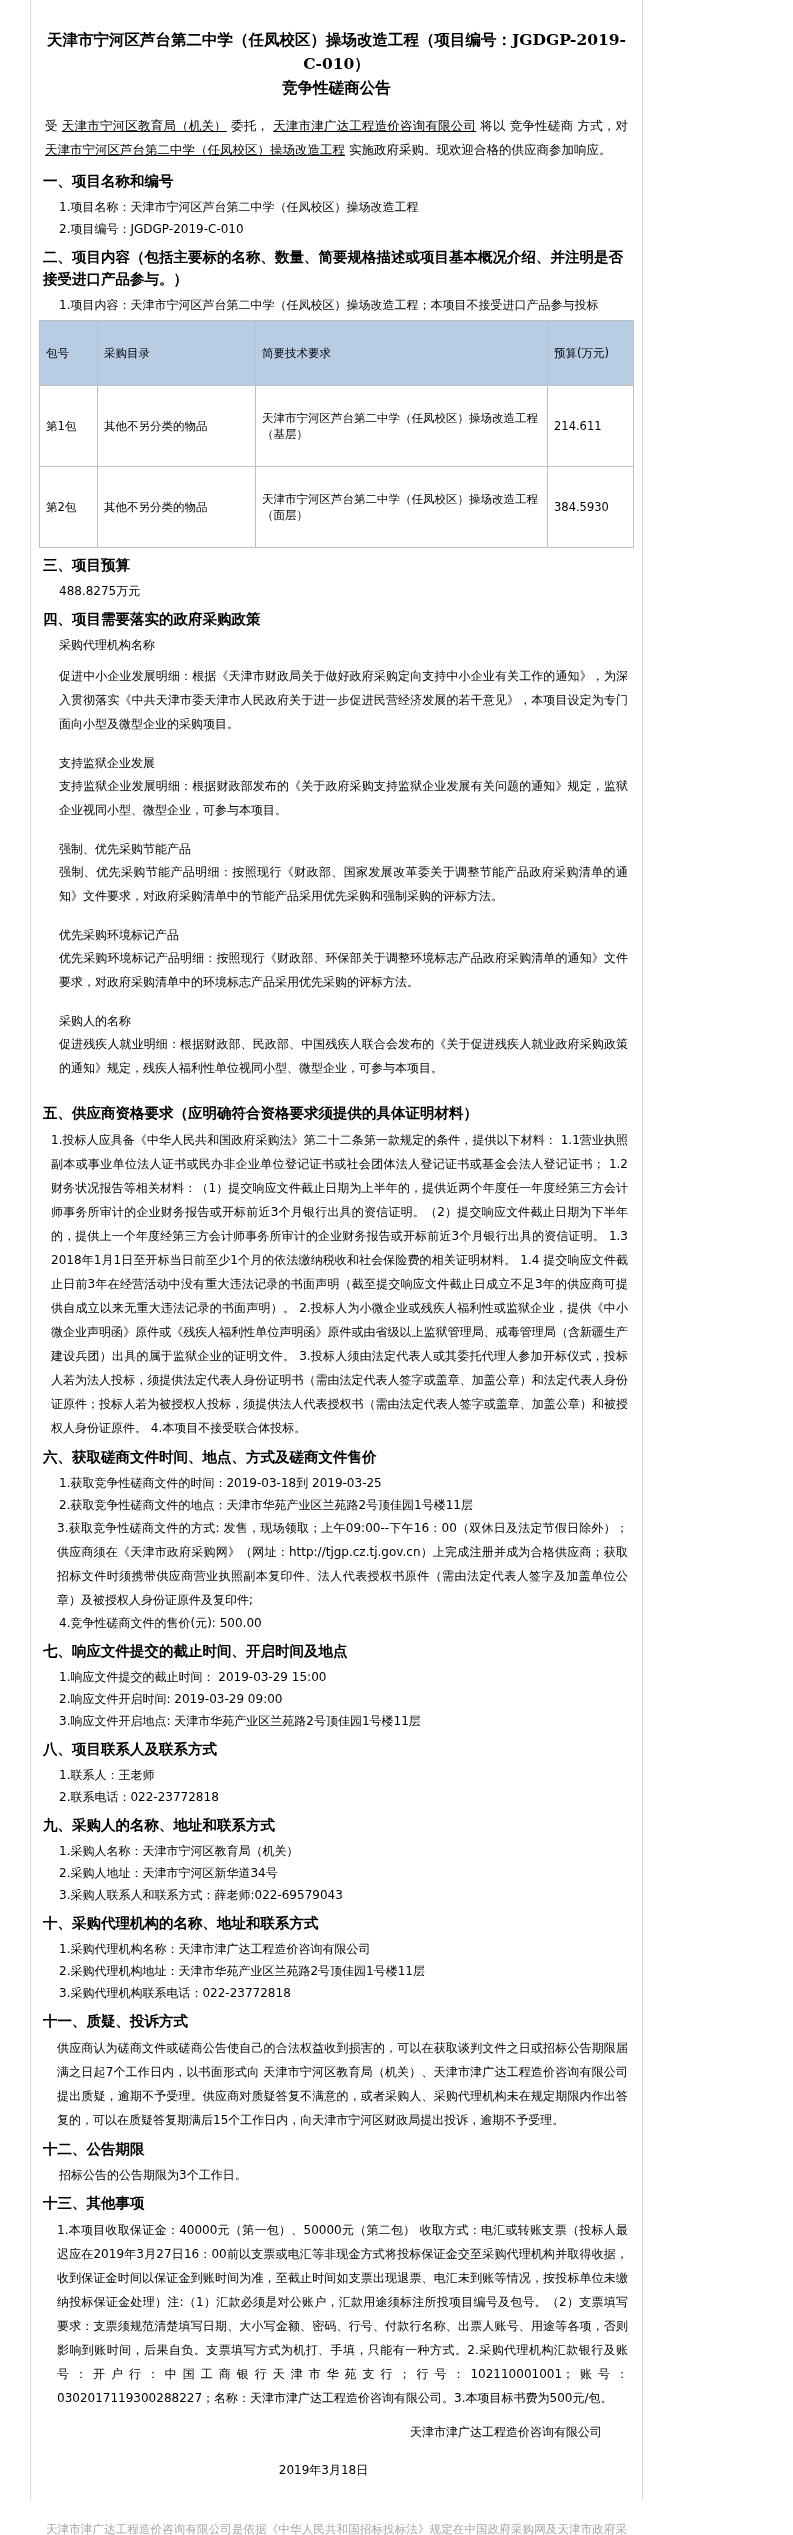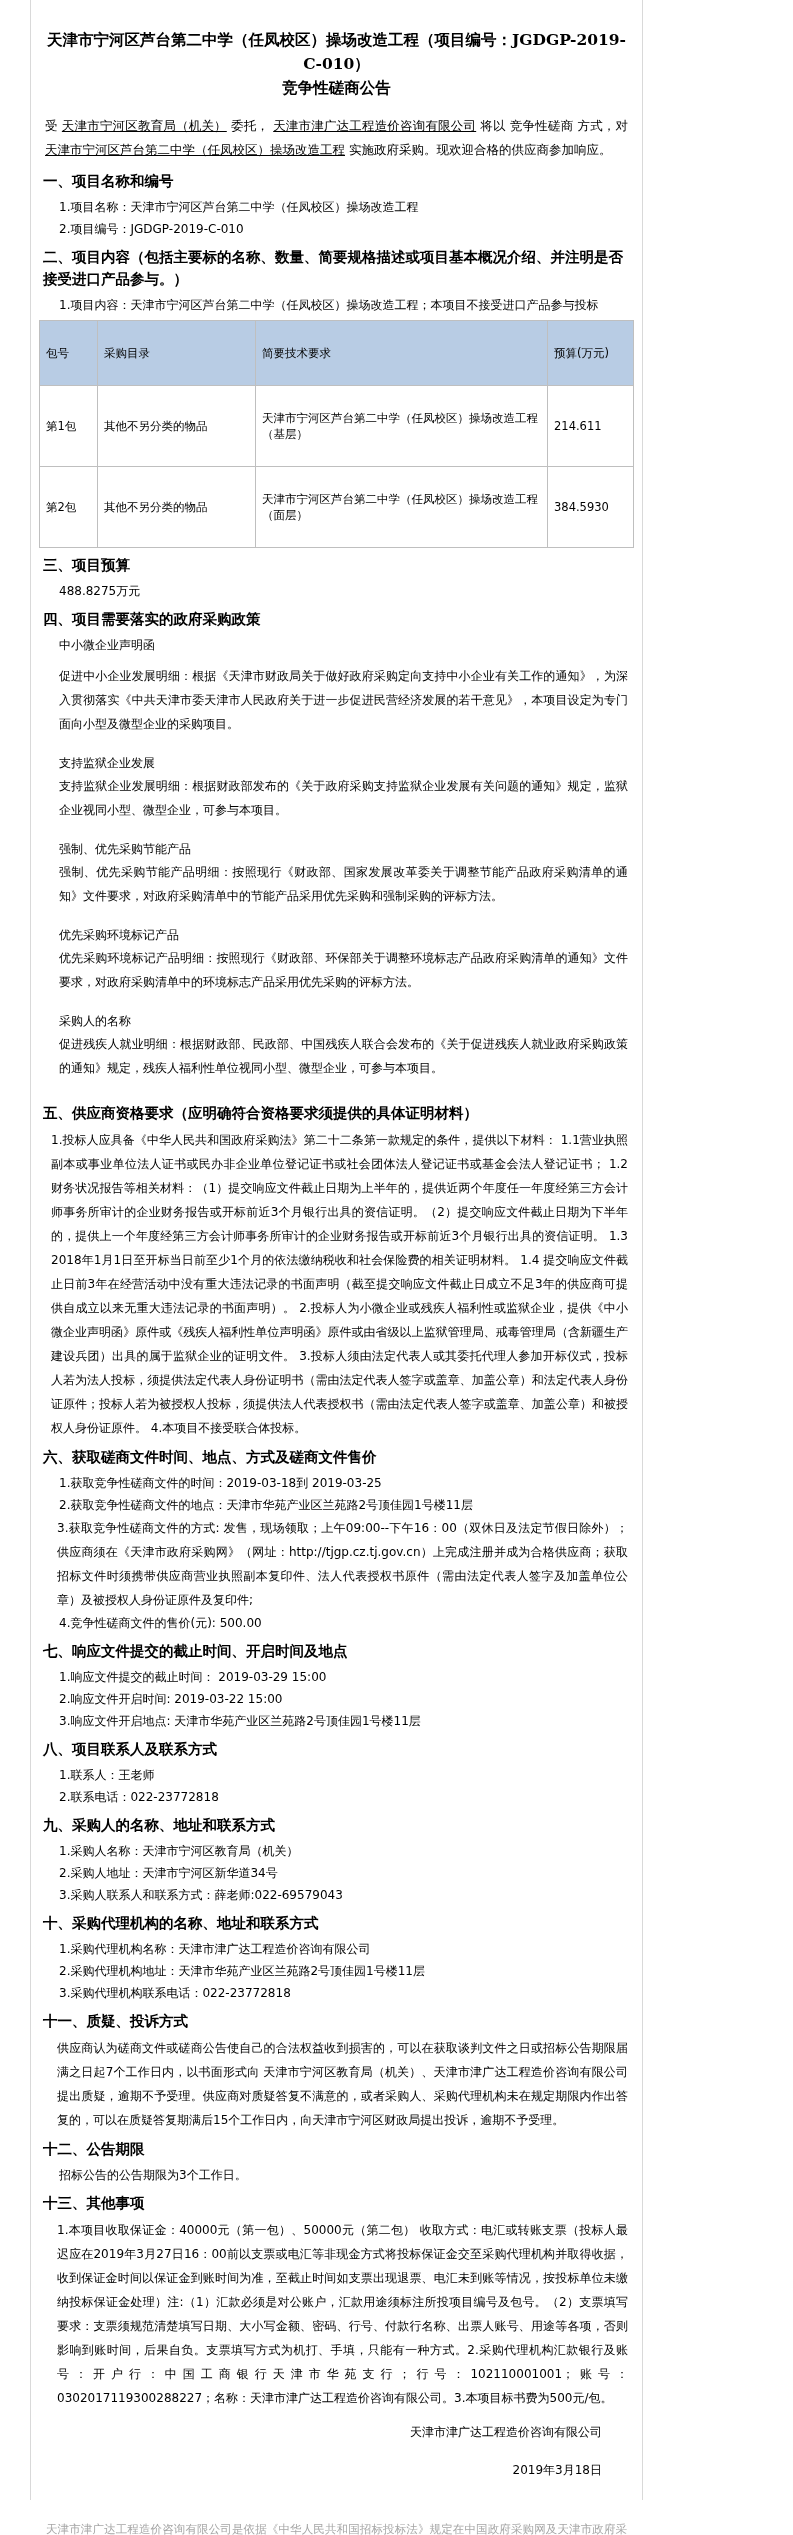--- a/index.html
+++ b/index.html
@@ -111,21 +111,21 @@
   col.c3 { width: auto; }
   col.c4 { width: 86px; }
   
   .sign {
     text-align: right;
     font-size: 12px;
     line-height: 24px;
     padding: 10px 40px 0 14px;
   }
   .sign-date {
-    text-align: right;
+    text-align: center;
     font-size: 12px;
     line-height: 24px;
     padding: 14px 40px 18px 14px;
   }
   
   .footer {
     padding: 18px 46px 10px 46px;
     color: #a6a6a6;
     font-size: 11.5px;
     line-height: 22px;
@@ -199,21 +199,21 @@
           <td>384.5930</td>
         </tr>
       </tbody>
     </table>
 
     <h2 class="sec">三、项目预算</h2>
     <div class="sub">488.8275万元</div>
 
     <h2 class="sec">四、项目需要落实的政府采购政策</h2>
 
-    <div class="policy-title">中小微企业声明函</div>
+    <div class="policy-title">采购代理机构名称</div>
     <div class="gap-sm"></div>
     <div class="policy-body">促进中小企业发展明细：根据《天津市财政局关于做好政府采购定向支持中小企业有关工作的通知》，为深入贯彻落实《中共天津市委天津市人民政府关于进一步促进民营经济发展的若干意见》，本项目设定为专门面向小型及微型企业的采购项目。</div>
     <div class="gap"></div>
 
     <div class="policy-title">支持监狱企业发展</div>
     <div class="policy-body">支持监狱企业发展明细：根据财政部发布的《关于政府采购支持监狱企业发展有关问题的通知》规定，监狱企业视同小型、微型企业，可参与本项目。</div>
     <div class="gap"></div>
 
     <div class="policy-title">强制、优先采购节能产品</div>
     <div class="policy-body">强制、优先采购节能产品明细：按照现行《财政部、国家发展改革委关于调整节能产品政府采购清单的通知》文件要求，对政府采购清单中的节能产品采用优先采购和强制采购的评标方法。</div>
@@ -231,21 +231,21 @@
     <div class="para">1.投标人应具备《中华人民共和国政府采购法》第二十二条第一款规定的条件，提供以下材料： 1.1营业执照副本或事业单位法人证书或民办非企业单位登记证书或社会团体法人登记证书或基金会法人登记证书； 1.2 财务状况报告等相关材料：（1）提交响应文件截止日期为上半年的，提供近两个年度任一年度经第三方会计师事务所审计的企业财务报告或开标前近3个月银行出具的资信证明。（2）提交响应文件截止日期为下半年的，提供上一个年度经第三方会计师事务所审计的企业财务报告或开标前近3个月银行出具的资信证明。 1.3 2018年1月1日至开标当日前至少1个月的依法缴纳税收和社会保险费的相关证明材料。 1.4 提交响应文件截止日前3年在经营活动中没有重大违法记录的书面声明（截至提交响应文件截止日成立不足3年的供应商可提供自成立以来无重大违法记录的书面声明）。 2.投标人为小微企业或残疾人福利性或监狱企业，提供《中小微企业声明函》原件或《残疾人福利性单位声明函》原件或由省级以上监狱管理局、戒毒管理局（含新疆生产建设兵团）出具的属于监狱企业的证明文件。 3.投标人须由法定代表人或其委托代理人参加开标仪式，投标人若为法人投标，须提供法定代表人身份证明书（需由法定代表人签字或盖章、加盖公章）和法定代表人身份证原件；投标人若为被授权人投标，须提供法人代表授权书（需由法定代表人签字或盖章、加盖公章）和被授权人身份证原件。 4.本项目不接受联合体投标。</div>
 
     <h2 class="sec">六、获取磋商文件时间、地点、方式及磋商文件售价</h2>
     <div class="sub">1.获取竞争性磋商文件的时间：2019-03-18到 2019-03-25</div>
     <div class="sub">2.获取竞争性磋商文件的地点：天津市华苑产业区兰苑路2号顶佳园1号楼11层</div>
     <div class="para-indent">3.获取竞争性磋商文件的方式: 发售，现场领取；上午09:00--下午16：00（双休日及法定节假日除外）；供应商须在《天津市政府采购网》（网址：http://tjgp.cz.tj.gov.cn）上完成注册并成为合格供应商；获取招标文件时须携带供应商营业执照副本复印件、法人代表授权书原件（需由法定代表人签字及加盖单位公章）及被授权人身份证原件及复印件;</div>
     <div class="sub">4.竞争性磋商文件的售价(元): 500.00</div>
 
     <h2 class="sec">七、响应文件提交的截止时间、开启时间及地点</h2>
     <div class="sub">1.响应文件提交的截止时间： 2019-03-29 15:00</div>
-    <div class="sub">2.响应文件开启时间: 2019-03-22 15:00</div>
+    <div class="sub">2.响应文件开启时间: 2019-03-29 09:00</div>
     <div class="sub">3.响应文件开启地点: 天津市华苑产业区兰苑路2号顶佳园1号楼11层</div>
 
     <h2 class="sec">八、项目联系人及联系方式</h2>
     <div class="sub">1.联系人：王老师</div>
     <div class="sub">2.联系电话：022-23772818</div>
 
     <h2 class="sec">九、采购人的名称、地址和联系方式</h2>
     <div class="sub">1.采购人名称：天津市宁河区教育局（机关）</div>
     <div class="sub">2.采购人地址：天津市宁河区新华道34号</div>
     <div class="sub">3.采购人联系人和联系方式：薛老师:022-69579043</div>

